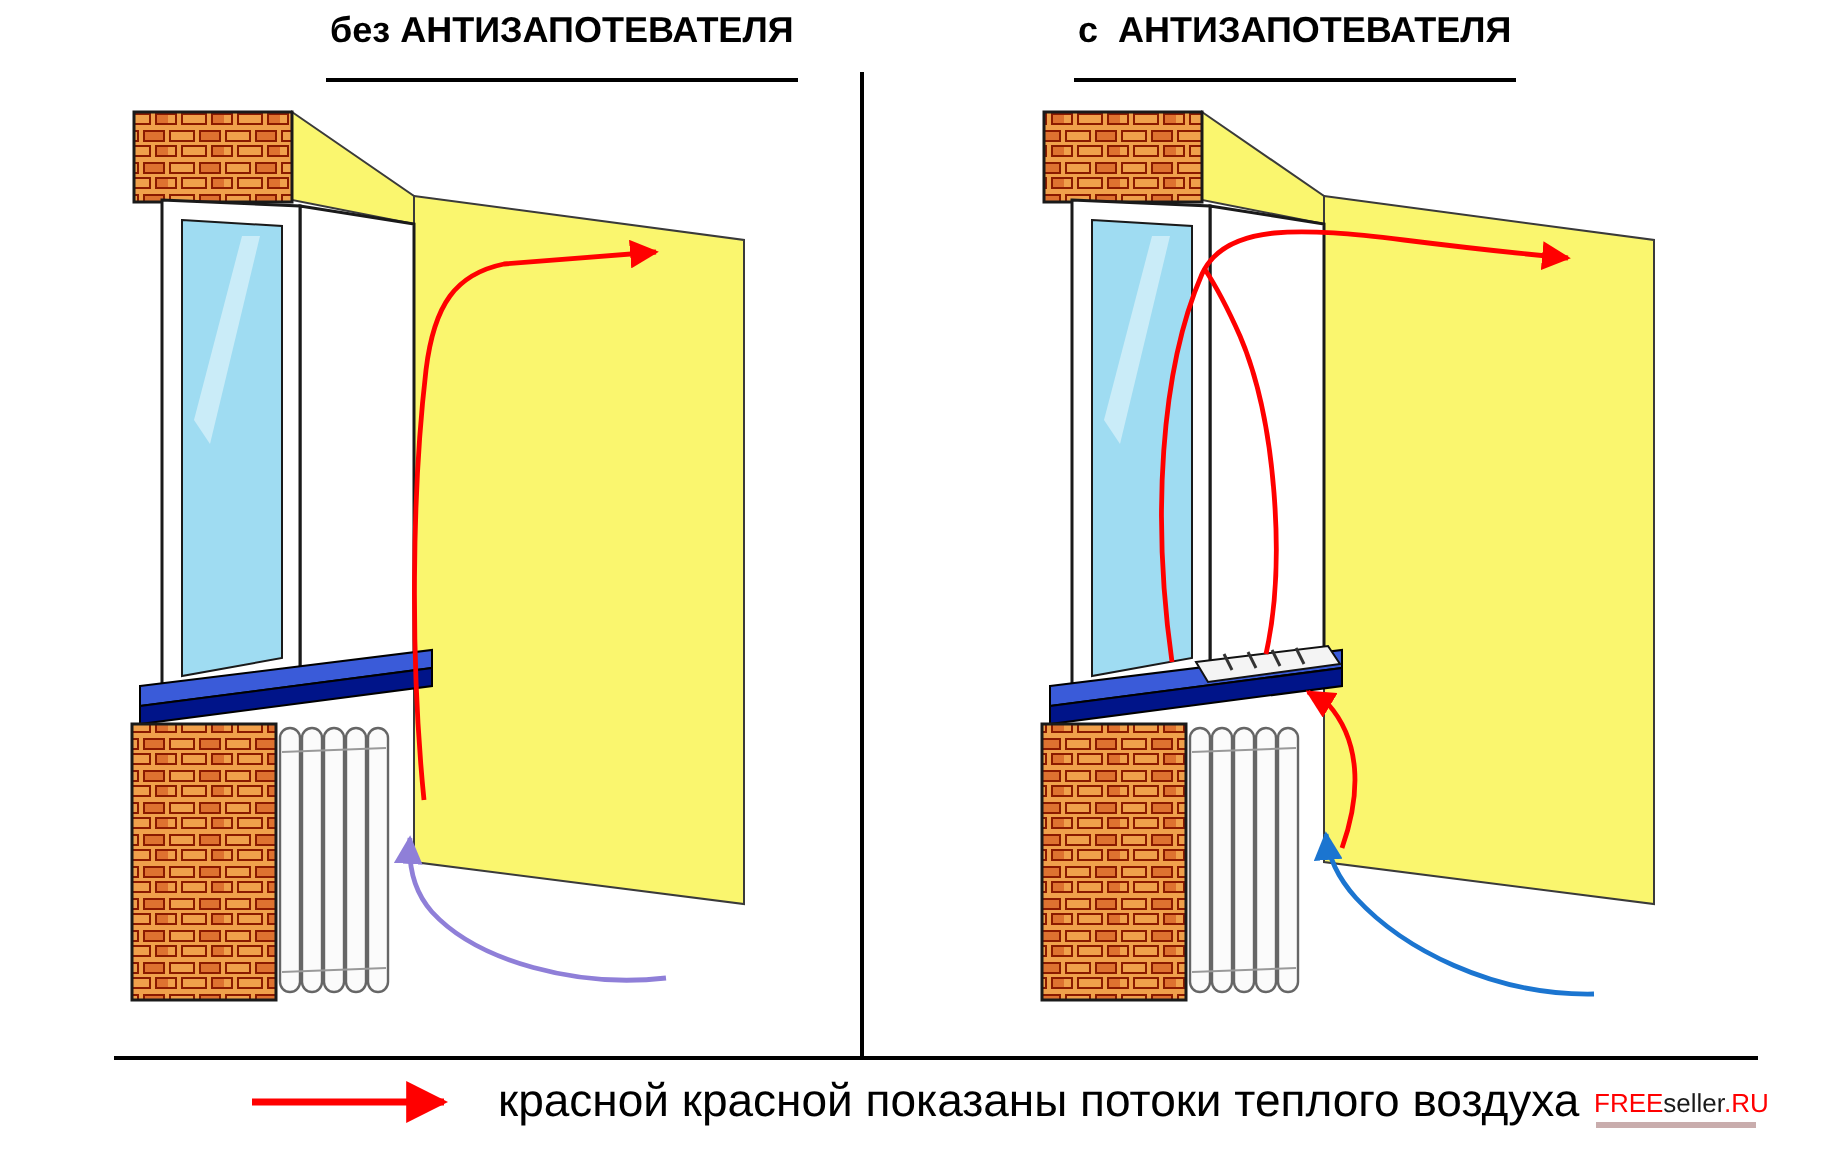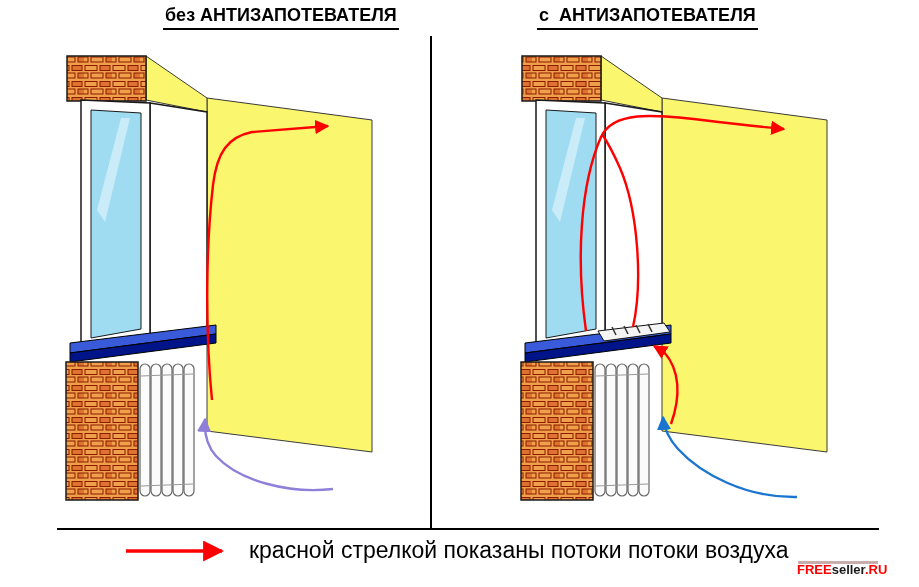--- a/index.html
+++ b/index.html
@@ -2,27 +2,27 @@
 <html style="--wall_yellow: #FAF66E; --brick_orange: #F0A04B; --brick_mortar: #8B1A00; --glass_blue: #9FDCF2; --sill_top: #3A5BD9; --sill_front: #001489; --arrow_warm: #FF0000; --arrow_cool_left: #8F7FD8; --arrow_cool_right: #1B75D0;"><head>
 <meta charset="utf-8">
 <style>
   * { margin:0; padding:0; box-sizing:border-box; }
   html,body { width:919px; height:587px; background:#fff; overflow:hidden;
               font-family:"Liberation Sans", sans-serif; position:relative; }
   .stage { position:absolute; inset:0; width:919px; height:587px; }
   svg.diagram { position:absolute; left:0; top:0; }
 
   .title { position:absolute; top:5px; font-size:18px; font-weight:bold; color:#000;
-           border-bottom:2px solid #000; padding:0 2px 2px 2px; white-space:pre; }
+           border-bottom:2px solid #000; padding:0 2px 13px 2px; white-space:pre; }
   .title-left  { left:163px; }
   .title-right { left:537px; }
 
   .caption-text { position:absolute; left:249px; top:537px; font-size:23px; color:#000; white-space:nowrap; }
 
-  .watermark { position:absolute; left:797px; top:563px; font-size:13px; font-weight:bold;
+  .watermark { position:absolute; left:797px; top:545px; font-size:13px; font-weight:normal;
                line-height:1; white-space:nowrap; }
   .watermark-bar { position:absolute; left:798px; top:561px; width:80px; height:3px; background:#C9ADAD; }
 
   .wall       { fill:var(--wall_yellow,#FAF66E); stroke:#3a3a3a; stroke-width:1; }
   .brick-block{ stroke:#1a1a1a; stroke-width:1.5; }
   .brick-base { fill:var(--brick_orange,#F0A04B); }
   .brick-line { fill:none; stroke:var(--brick_mortar,#8B1A00); stroke-width:1; }
   .brick-dark { fill:#DE7230; stroke:var(--brick_mortar,#8B1A00); stroke-width:1; }
   .white-part { fill:#fff; stroke:#1a1a1a; stroke-width:1.5; }
   .glass      { fill:var(--glass_blue,#9FDCF2); stroke:#1a1a1a; stroke-width:1; }
@@ -127,18 +127,18 @@
       </g>
       <path class="arrow-warm" d="M 586,331 C 576,260 580,185 601,137 C 613,111 652,114 702,120 C 734,124 762,127 784,129" marker-end="url(#mWarm)"></path>
       <path class="arrow-warm" d="M 633,327 C 643,282 638,210 620,168 C 612,150 606,140 602,134"></path>
       <path class="arrow-warm" d="M 671,424 C 681,396 680,370 664,352 L 654,346" marker-end="url(#mWarm)"></path>
       <path class="arrow-cool-right" d="M 797,497 C 746,498 701,474 678,449 C 669,439 664,429 663,417" marker-end="url(#mCoolR)"></path>
     </g>
 
     <line class="legend-arrow" x1="126" y1="551" x2="222" y2="551" marker-end="url(#mWarm)"></line>
   </svg>
 
-  <div class="caption-text">красной стрелкой показаны потоки потоки воздуха</div>
+  <div class="caption-text">красной красной показаны потоки теплого воздуха</div>
 
   <div class="watermark"><span style="color: rgb(255, 0, 0);">FREE</span><span style="color: rgb(26, 26, 26);">seller</span><span style="color: rgb(255, 0, 0);">.RU</span></div>
   <div class="watermark-bar"></div>
 
 </div>
 
 </body></html>

